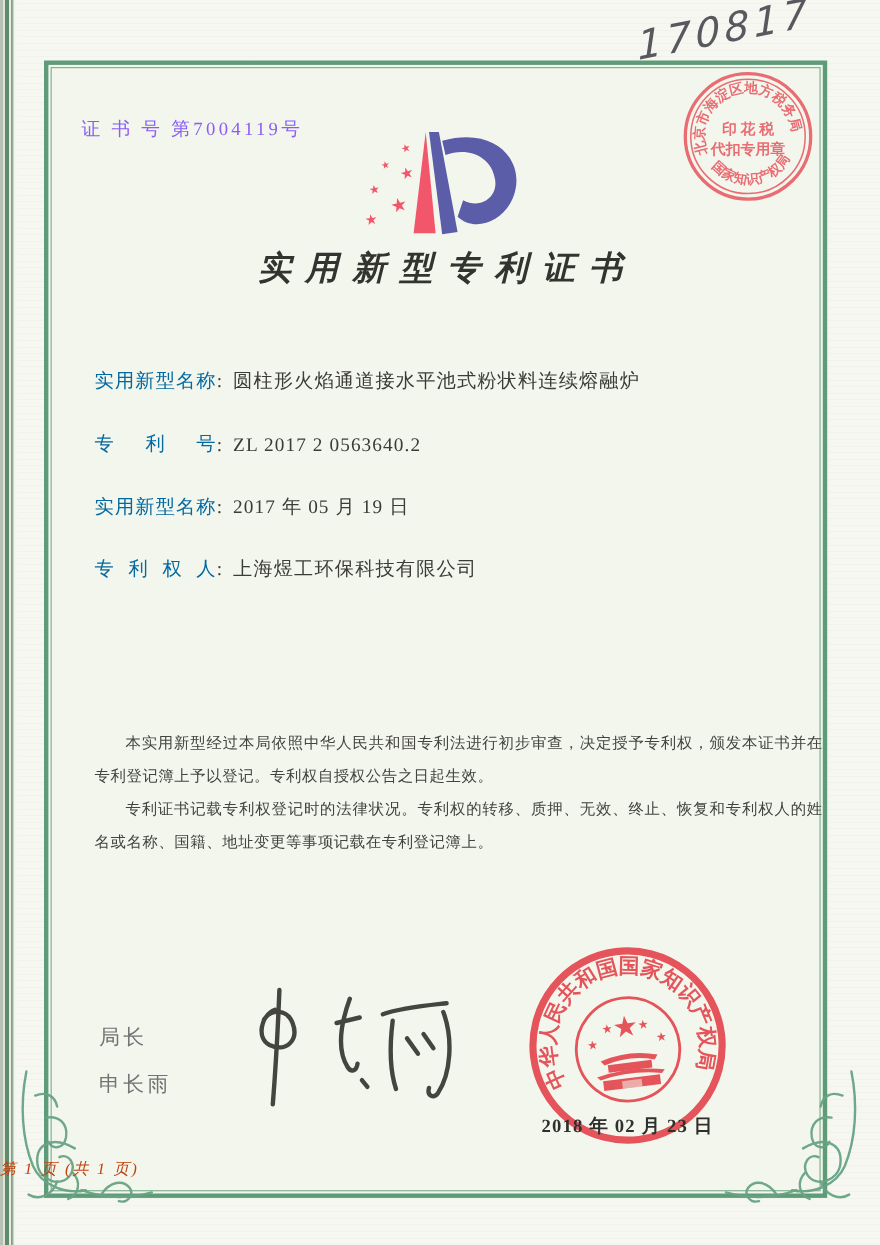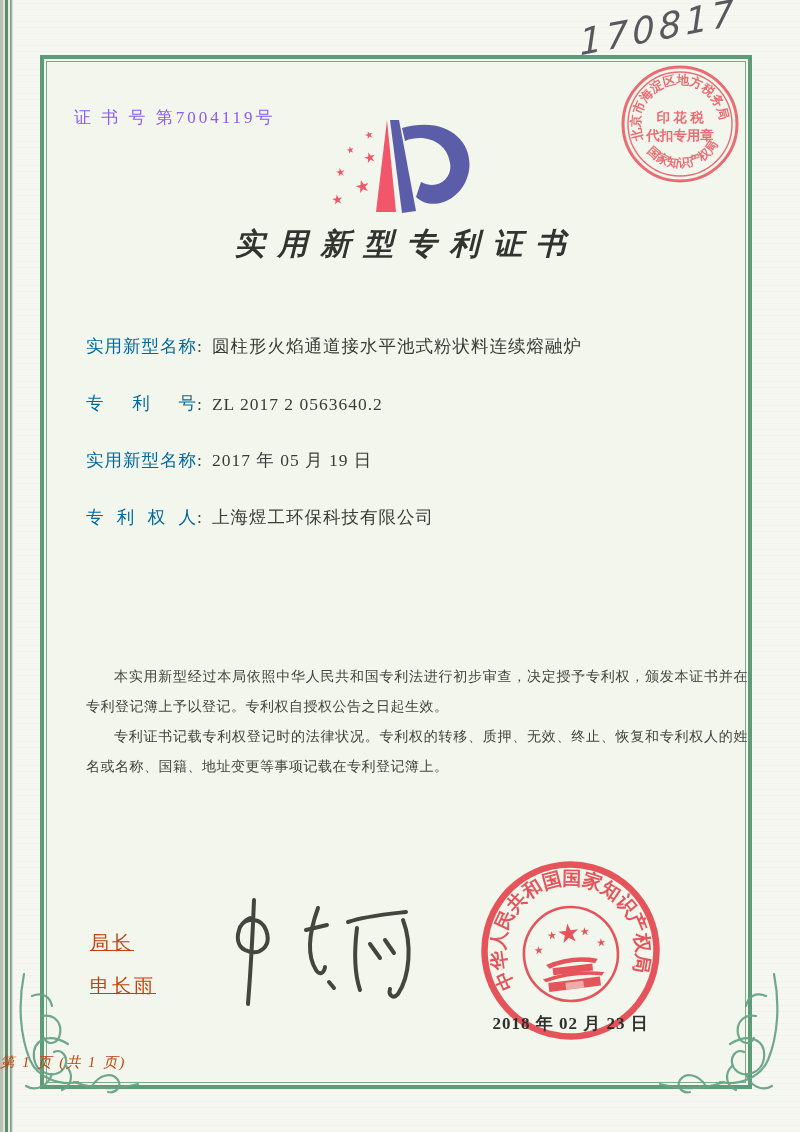--- a/index.html
+++ b/index.html
@@ -47,21 +47,21 @@
     display:inline-block;width:110px;text-align:justify;text-align-last:justify;
     vertical-align:bottom;color:#0369a1;
   }
   .fcolon{margin:0 10px 0 1px;color:#403f3b;}
   .fvalue{color:#3c3b38;letter-spacing:1px;}
   .body-text{position:absolute;left:86px;width:662px;top:662px;}
   .body-text p{
     margin:0;text-indent:2em;font-size:14px;line-height:30px;
     text-align:justify;color:#44433f;letter-spacing:0.5px;
   }
-  .sig-block{position:absolute;left:90px;top:930px;font-size:19px;color:#c2410c;text-decoration:underline;}
+  .sig-block{position:absolute;left:90px;top:930px;font-size:19px;color:#737373;}
   .sig-block .line{margin-bottom:17px;letter-spacing:3px;}
   .sig-svg{position:absolute;left:210px;top:896px;}
   .tax-stamp{position:absolute;left:618px;top:62px;opacity:.85;}
   .seal{position:absolute;left:478px;top:858px;opacity:.92;}
   .seal-date{
     position:absolute;left:478px;width:185px;top:1012px;text-align:center;
     font-size:17px;color:#2f2f2c;letter-spacing:1px;font-weight:600;
   }
   .footer{
     position:absolute;left:0;right:0;top:1053px;text-align:left;

